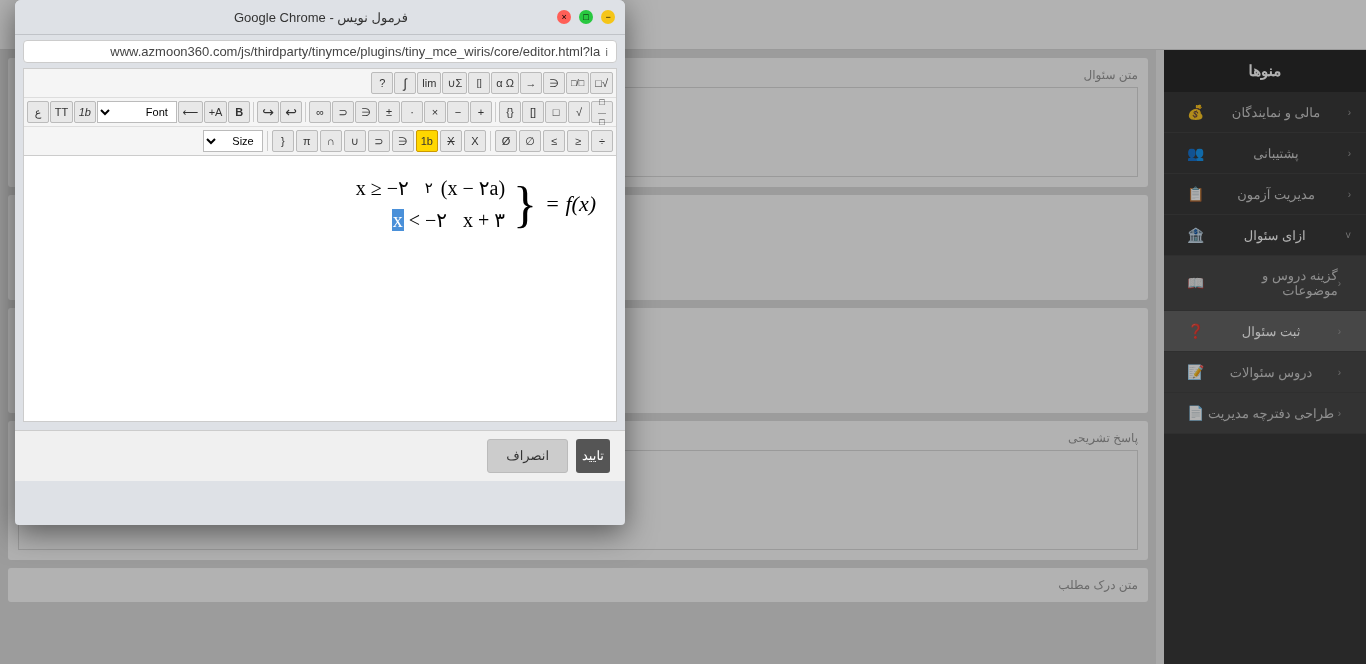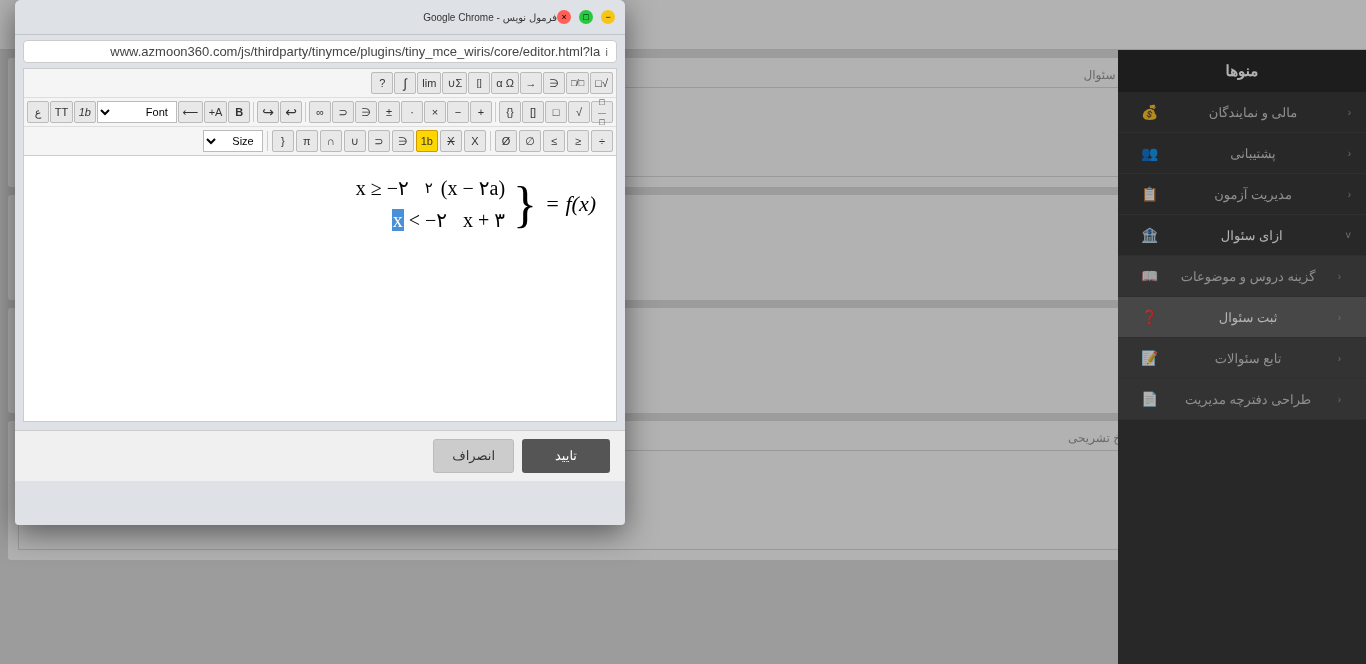--- a/index.html
+++ b/index.html
@@ -9,36 +9,36 @@
     .main-page { position: absolute; top: 0; left: 0; width: 1366px; height: 664px; background: #f0f0f0; }
 
     
     .top-bar { position: absolute; top: 0; left: 0; width: 1366px; height: 50px; background: #fff; display: flex; align-items: center; justify-content: flex-end; padding: 0 15px; border-bottom: 1px solid #ddd; z-index: 10; }
     .top-bar-logo { display: flex; align-items: center; gap: 10px; }
     .top-bar-title { font-size: 16px; font-weight: bold; color: #333; }
     .top-bar-check { width: 36px; height: 36px; border-radius: 50%; background: #5a9; display: flex; align-items: center; justify-content: center; color: white; font-size: 18px; }
     .top-bar-menu { font-size: 20px; color: #555; margin-left: 15px; cursor: pointer; }
 
     
-    .sidebar { position: absolute; top: 50px; right: 0; width: 248px; height: 614px; background: #3a3a3a; z-index: 5; }
+    .sidebar { position: absolute; top: 50px; right: 0; width: 202px; height: 614px; background: #3a3a3a; z-index: 5; }
     .sidebar-header { background: #2a2a2a; color: #fff; text-align: center; padding: 12px; font-size: 15px; font-weight: bold; }
     .sidebar-item { display: flex; align-items: center; justify-content: space-between; padding: 12px 15px; color: #ccc; font-size: 13px; border-bottom: 1px solid #444; cursor: pointer; }
     .sidebar-item.active { background: #555; color: #fff; }
     .sidebar-item .icon { font-size: 14px; margin-left: 8px; }
     .sidebar-item .arrow { font-size: 10px; color: #999; }
 
     
     .dialog-overlay { position: absolute; top: 0; left: 0; width: 1366px; height: 664px; background: rgba(0,0,0,0.3); z-index: 100; }
 
     
     .chrome-dialog { position: absolute; top: 0; left: 15px; width: 610px; height: 525px; background: #dee1e6; border-radius: 6px 6px 4px 4px; box-shadow: 0 8px 30px rgba(0,0,0,0.5); z-index: 200; overflow: hidden; }
 
     
     .chrome-titlebar { background: #dee1e6; height: 35px; display: flex; align-items: center; justify-content: space-between; padding: 0 10px; border-bottom: 1px solid #c0c3c8; }
-    .chrome-title { font-size: 10px; color: #333; flex: 1; text-align: right; }
+    .chrome-title { font-size: 13px; color: #333; flex: 1; text-align: center; }
     .chrome-btns { display: flex; gap: 8px; }
     .chrome-btn { width: 14px; height: 14px; border-radius: 50%; border: none; cursor: pointer; display: flex; align-items: center; justify-content: center; font-size: 9px; }
     .chrome-btn.minimize { background: #f5c518; }
     .chrome-btn.maximize { background: #28c840; }
     .chrome-btn.close { background: #ff5f57; }
 
     
     .url-bar { background: #fff; margin: 5px 8px; border-radius: 4px; display: flex; align-items: center; padding: 3px 8px; gap: 5px; font-size: 11px; color: #555; border: 1px solid #ccc; }
     .url-icon { color: #666; font-size: 11px; }
 
@@ -58,21 +58,21 @@
     
     .math-edit-area { min-height: 280px; padding: 20px; background: #fff; display: flex; align-items: flex-start; justify-content: flex-start; }
     .edit-formula { font-family: "Times New Roman", serif; font-size: 22px; display: flex; align-items: center; gap: 8px; }
     .edit-brace { font-size: 50px; font-weight: 100; line-height: 0.9; color: #000; }
     .edit-cases { display: flex; flex-direction: column; gap: 8px; }
     .edit-case-row { display: flex; align-items: center; gap: 8px; font-size: 18px; }
     .cursor-highlight { background: #4a90d9; color: white; padding: 0 1px; }
 
     
     .dialog-footer { display: flex; justify-content: flex-start; gap: 8px; padding: 8px 15px; background: #f0f0f0; border-top: 1px solid #ccc; }
-    .btn-confirm { background: #555; color: white; border: none; padding: 8px 33px; border-radius: 3px; cursor: pointer; font-size: 13px; font-family: Tahoma; }
+    .btn-confirm { background: #555; color: white; border: none; padding: 8px 6px; border-radius: 3px; cursor: pointer; font-size: 13px; font-family: Tahoma; }
     .btn-cancel { background: #ccc; color: #333; border: 1px solid #bbb; padding: 8px 18px; border-radius: 3px; cursor: pointer; font-size: 13px; font-family: Tahoma; }
   </style>
 </head>
 <body>
 
 <div class="main-page">
 
   <div class="top-bar">
     <div class="top-bar-logo">
       <div class="top-bar-check">✓</div>
@@ -108,21 +108,21 @@
       <span>گزینه دروس و موضوعات</span>
       <span class="icon">📖</span>
     </div>
     <div class="sidebar-item active" style="padding-right:25px; background:#666; color:#fff;">
       <span class="arrow">‹</span>
       <span>ثبت سئوال</span>
       <span class="icon">❓</span>
     </div>
     <div class="sidebar-item" style="padding-right:25px; background:#4a4a4a;">
       <span class="arrow">‹</span>
-      <span>تابع سئوالات</span>
+      <span>دروس سئوالات</span>
       <span class="icon">📝</span>
     </div>
     <div class="sidebar-item" style="padding-right:25px; background:#4a4a4a;">
       <span class="arrow">‹</span>
       <span>طراحی دفترچه مدیریت</span>
       <span class="icon">📄</span>
     </div>
   </div>
 
   <div style="position:absolute; top:50px; right:210px; width:1156px; height:614px; background:#e0e0e0; overflow-y:auto;">
@@ -232,20 +232,23 @@
             </div>
             <div style="display:flex; gap:30px;">
               <span>۱</span>
               <span>۳</span>
             </div>
           </div>
         </div>
       </div>
     </div>
 
+    <div style="background:#fff; margin:8px; padding:10px; border-radius:3px;">
+      <div style="text-align:right; color:#999; font-size:12px;">متن درک مطلب</div>
+    </div>
   </div>
 
   <div class="dialog-overlay"></div>
 
   <div class="chrome-dialog">
 
     <div class="chrome-titlebar">
       <div class="chrome-btns">
         <button class="chrome-btn minimize">−</button>
         <button class="chrome-btn maximize">□</button>

